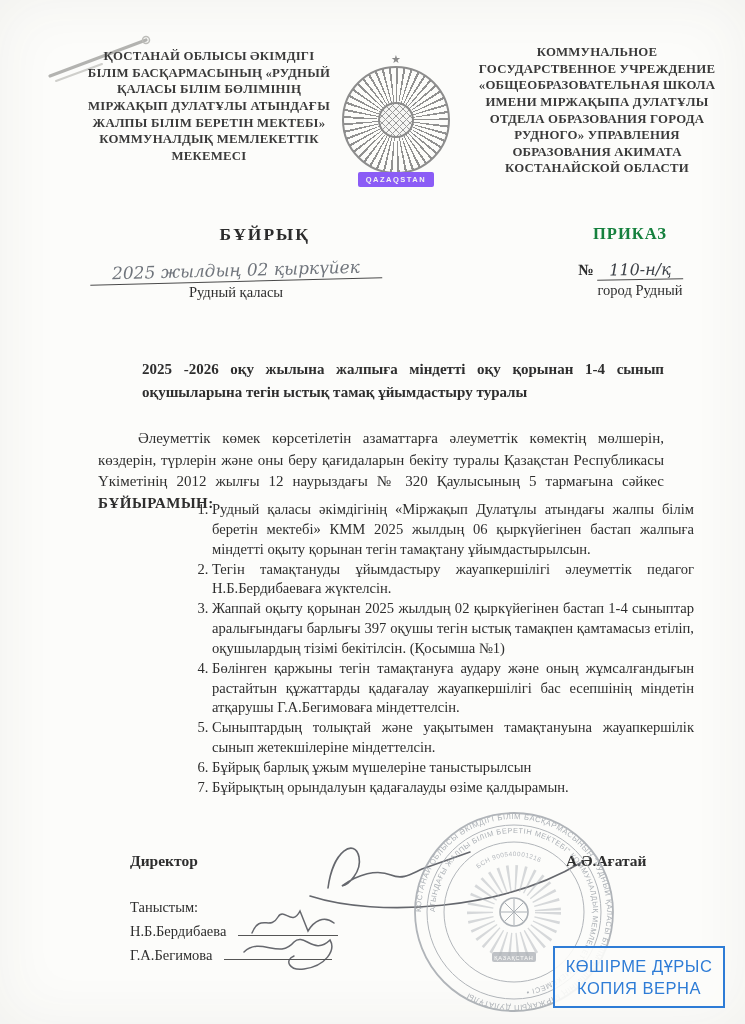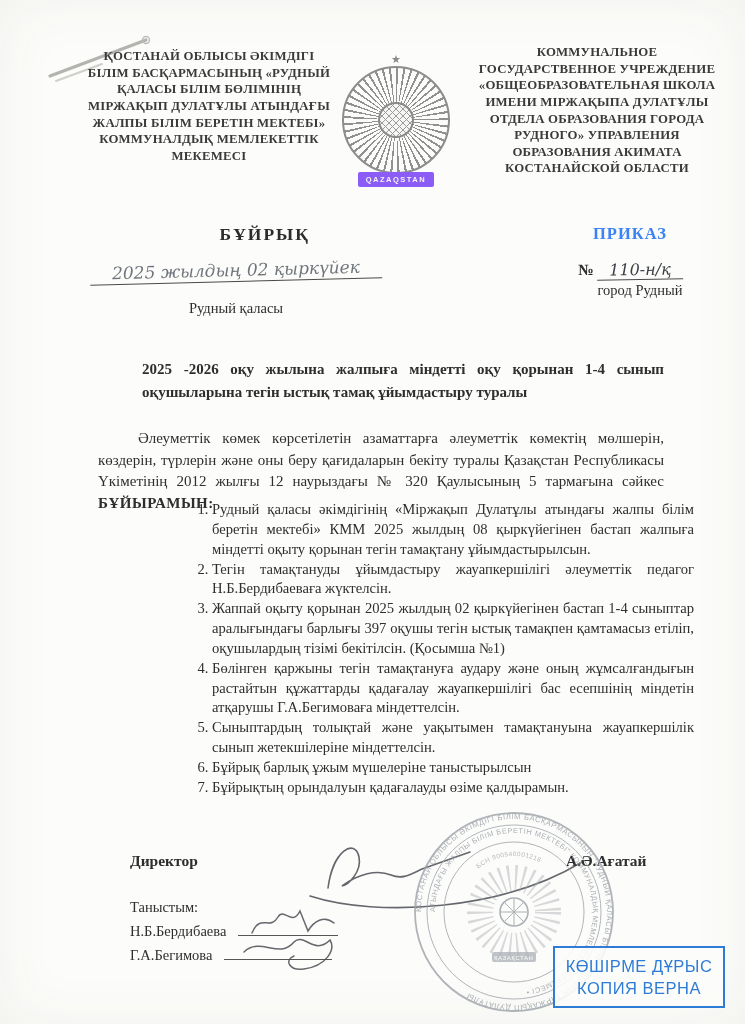--- a/index.html
+++ b/index.html
@@ -27,26 +27,26 @@
     color:#8a8a8a;font-size:11px;line-height:11px;}
   .emblem .banner{position:absolute;left:20px;top:116px;width:76px;height:15px;background:#8b5cf6;
     border-radius:2px;color:#f4f4f2;font-family:"Liberation Sans",sans-serif;font-weight:bold;
     font-size:7.5px;letter-spacing:1.5px;display:flex;align-items:center;justify-content:center;}
   
   .clip{position:absolute;left:42px;top:26px;}
   
   .kk-order{position:absolute;left:140px;top:224px;width:170px;text-align:right;
     font-weight:bold;font-size:17.5px;letter-spacing:2px;color:#2c2c2c;}
   .ru-order{position:absolute;left:568px;top:224px;width:124px;text-align:center;
-    font-weight:bold;font-size:16.5px;letter-spacing:1px;color:#3b82f6;}
+    font-weight:bold;font-size:16.5px;letter-spacing:1px;color:#15803d;}
   .date-block{position:absolute;left:90px;top:260px;width:292px;text-align:center;}
   .hand{font-family:"DejaVu Serif",serif;font-style:italic;}
   .date-hand{display:block;font-size:17px;color:#70757c;transform:rotate(-1.5deg);
     border-bottom:1.3px solid #4a4a4a;padding-bottom:1px;}
-  .kk-city{font-size:14.5px;margin-top:18px;}
+  .kk-city{font-size:14.5px;margin-top:2px;}
   .num-block{position:absolute;left:574px;top:260px;width:132px;text-align:center;}
   .num-line{font-weight:bold;font-size:15.5px;text-align:left;padding-left:4px;}
   .num-hand{display:inline-block;font-size:16px;color:#3d4147;border-bottom:1.3px solid #4a4a4a;
     width:86px;text-align:center;transform:rotate(-1deg);font-weight:normal;}
   .ru-city{font-size:14.5px;margin-top:2px;}
   
   .subject{position:absolute;left:142px;top:358px;width:522px;font-weight:bold;
     font-size:15px;line-height:1.55;text-align:justify;}
   .preamble{position:absolute;left:98px;top:428px;width:566px;font-size:15px;
     line-height:1.44;text-align:justify;text-indent:40px;}
@@ -105,21 +105,21 @@
       <span class="hand num-hand">110-н/қ</span>
     </div>
     <div class="ru-city">город Рудный</div>
   </div>
 
   <div class="subject">2025 -2026 оқу жылына жалпыға міндетті оқу қорынан 1-4 сынып оқушыларына тегін ыстық тамақ ұйымдастыру туралы</div>
 
   <div class="preamble"><span>Әлеуметтік көмек көрсетілетін азаматтарға әлеуметтік көмектің мөлшерін, көздерін, түрлерін және оны беру қағидаларын бекіту туралы Қазақстан Республикасы Үкіметінің 2012 жылғы 12 наурыздағы № 320 Қаулысының 5 тармағына сәйкес </span><b>БҰЙЫРАМЫН:</b></div>
 
   <ol class="items">
-    <li>Рудный қаласы әкімдігінің «Міржақып Дулатұлы атындағы жалпы білім беретін мектебі» КММ 2025 жылдың 08 қыркүйегінен бастап жалпыға міндетті оқыту қорынан тегін тамақтану ұйымдастырылсын.</li>
+    <li>Рудный қаласы әкімдігінің «Міржақып Дулатұлы атындағы жалпы білім беретін мектебі» КММ 2025 жылдың 06 қыркүйегінен бастап жалпыға міндетті оқыту қорынан тегін тамақтану ұйымдастырылсын.</li>
     <li>Тегін тамақтануды ұйымдастыру жауапкершілігі әлеуметтік педагог Н.Б.Бердибаеваға жүктелсін.</li>
     <li>Жаппай оқыту қорынан 2025 жылдың 02 қыркүйегінен бастап 1-4 сыныптар аралығындағы барлығы 397 оқушы тегін ыстық тамақпен қамтамасыз етіліп, оқушылардың тізімі бекітілсін. (Қосымша №1)</li>
     <li>Бөлінген қаржыны тегін тамақтануға аудару және оның жұмсалғандығын растайтын құжаттарды қадағалау жауапкершілігі бас есепшінің міндетін атқарушы Г.А.Бегимоваға міндеттелсін.</li>
     <li>Сыныптардың толықтай және уақытымен тамақтануына жауапкершілік сынып жетекшілеріне міндеттелсін.</li>
     <li>Бұйрық барлық ұжым мүшелеріне таныстырылсын</li>
     <li>Бұйрықтың орындалуын қадағалауды өзіме қалдырамын.</li>
   </ol>
 
   <div class="director">Директор</div>
   <div class="director-name">А.Ә.Ағатай</div>

